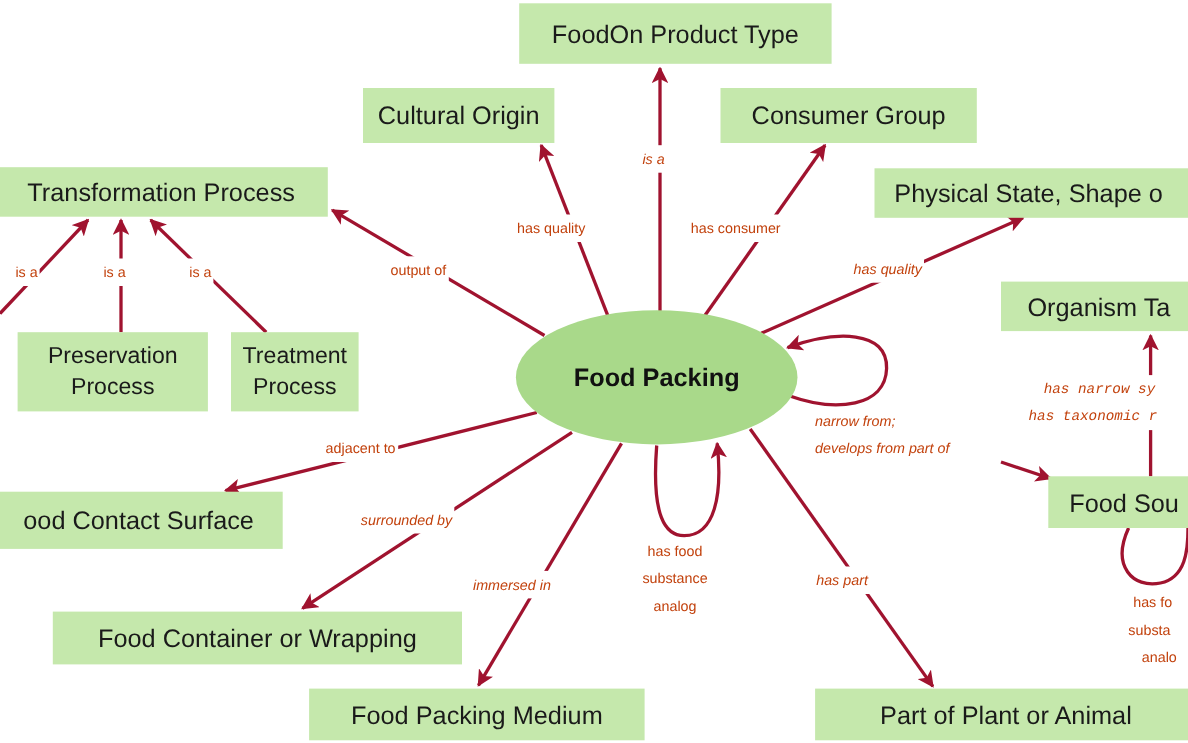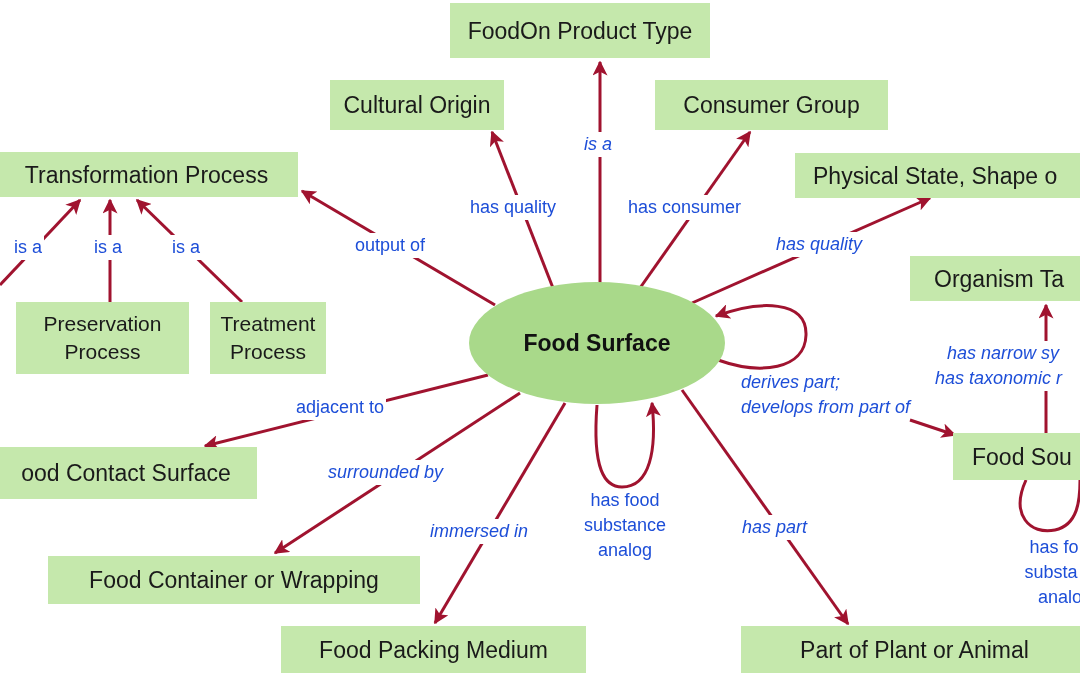--- a/index.html
+++ b/index.html
@@ -1,21 +1,21 @@
 <!DOCTYPE html>
 <html><head>
 <meta charset="utf-8">
 <style>
   html, body { margin:0; padding:0; background:#ffffff; }
   body { width:1080px; height:675px; overflow:hidden; position:relative; font-family:"Liberation Sans", sans-serif; }
   #diagram { position:absolute; left:0; top:0; }
   .box { position:absolute; background:#c5e8ac; color:#1a1a1a; font-size:23px; display:flex; align-items:center; justify-content:center; text-align:center; white-space:nowrap; line-height:28px; box-sizing:border-box; }
   .box.small { font-size:21px; line-height:28px; white-space:normal; }
   .center { position:absolute; background:#a9d98a; border-radius:50%; display:flex; align-items:center; justify-content:center; font-weight:bold; font-size:23px; color:#111; }
-  .lbl { position:absolute; font-size:18px; color:#1d4ed8; background:#fff; text-align:center; line-height:25px; white-space:nowrap; padding:0 2px; }
+  .lbl { position:absolute; font-size:13px; color:#c2410c; background:#fff; text-align:center; line-height:25px; white-space:nowrap; padding:0 2px; }
   .lbl.it { font-style:italic; }
 </style>
 </head>
 <body>
 
 <svg id="diagram" width="1080" height="675">
   <defs>
     <marker id="ah" viewBox="0 0 10 10" refX="9" refY="5" markerWidth="5" markerHeight="5" orient="auto-start-reverse">
       <path d="M0,0 L10,5 L0,10 L2.5,5 z" fill="#a0132f"></path>
     </marker>
@@ -50,24 +50,24 @@
 
     <line x1="565" y1="403" x2="435" y2="623" marker-end="url(#ah)"></line>
 
     <path d="M597,405 C592,470 605,487 622,487 C650,487 657,450 652,403" marker-end="url(#ah)"></path>
 
     <line x1="682" y1="390" x2="848" y2="624" marker-end="url(#ah)"></line>
   </g>
 </svg>
 
 <div class="center" style="left:469px;top:282px;width:256px;height:122px;">
-    <span>Food Surface</span>
+    <span>Food Packing</span>
   </div>
 
-<div class="box" style="left:450px;top:3px;width:260px;height:55px;">
+<div class="box" style="left:472px;top:3px;width:284px;height:55px;">
     <span>FoodOn Product Type</span>
   </div>
 <div class="box" style="left:330px;top:80px;width:174px;height:50px;">
     <span>Cultural Origin</span>
   </div>
 <div class="box" style="left:655px;top:80px;width:233px;height:50px;">
     <span>Consumer Group</span>
   </div>
 <div class="box" style="left:795px;top:153px;width:300px;height:45px;justify-content:flex-start;padding-left:18px;">
     <span>Physical State, Shape o</span>
@@ -102,24 +102,24 @@
 
 <div class="lbl it" style="left:582px;top:132px;">is a</div>
 <div class="lbl" style="left:468px;top:195px;">has quality</div>
 <div class="lbl" style="left:626px;top:195px;">has consumer</div>
 <div class="lbl it" style="left:774px;top:232px;">has quality</div>
 <div class="lbl" style="left:353px;top:233px;">output of</div>
 <div class="lbl" style="left:12px;top:235px;">is a</div>
 <div class="lbl" style="left:92px;top:235px;">is a</div>
 <div class="lbl" style="left:170px;top:235px;">is a</div>
 <div class="lbl it" style="left:739px;top:370px;text-align:left;background:transparent;">
-  <div>derives part;</div>
+  <div>narrow from;</div>
   <div>develops from part of</div>
 </div>
-<div class="lbl it" style="left:933px;top:341px;text-align:left;">
+<div class="lbl it" style="left:933px;top:341px;text-align:center;font-family:Liberation Mono, monospace;">
   <div style="padding-left:12px;">has narrow sy</div>
   <div>has taxonomic r</div>
 </div>
 <div class="lbl" style="left:294px;top:395px;">adjacent to</div>
 <div class="lbl it" style="left:326px;top:460px;text-align:center;">surrounded by</div>
 <div class="lbl it" style="left:428px;top:519px;">immersed in</div>
 <div class="lbl" style="left:582px;top:488px;background:transparent;">
   <div>has food</div>
   <div>substance</div>
   <div>analog</div>

